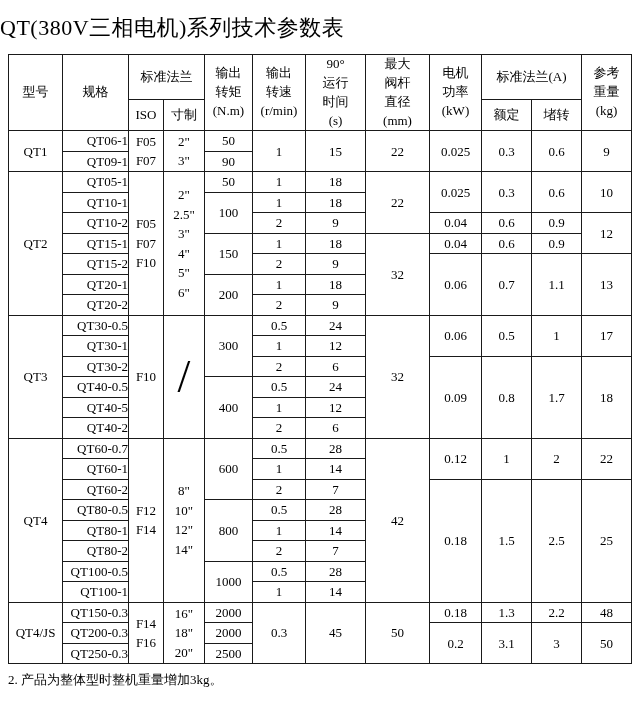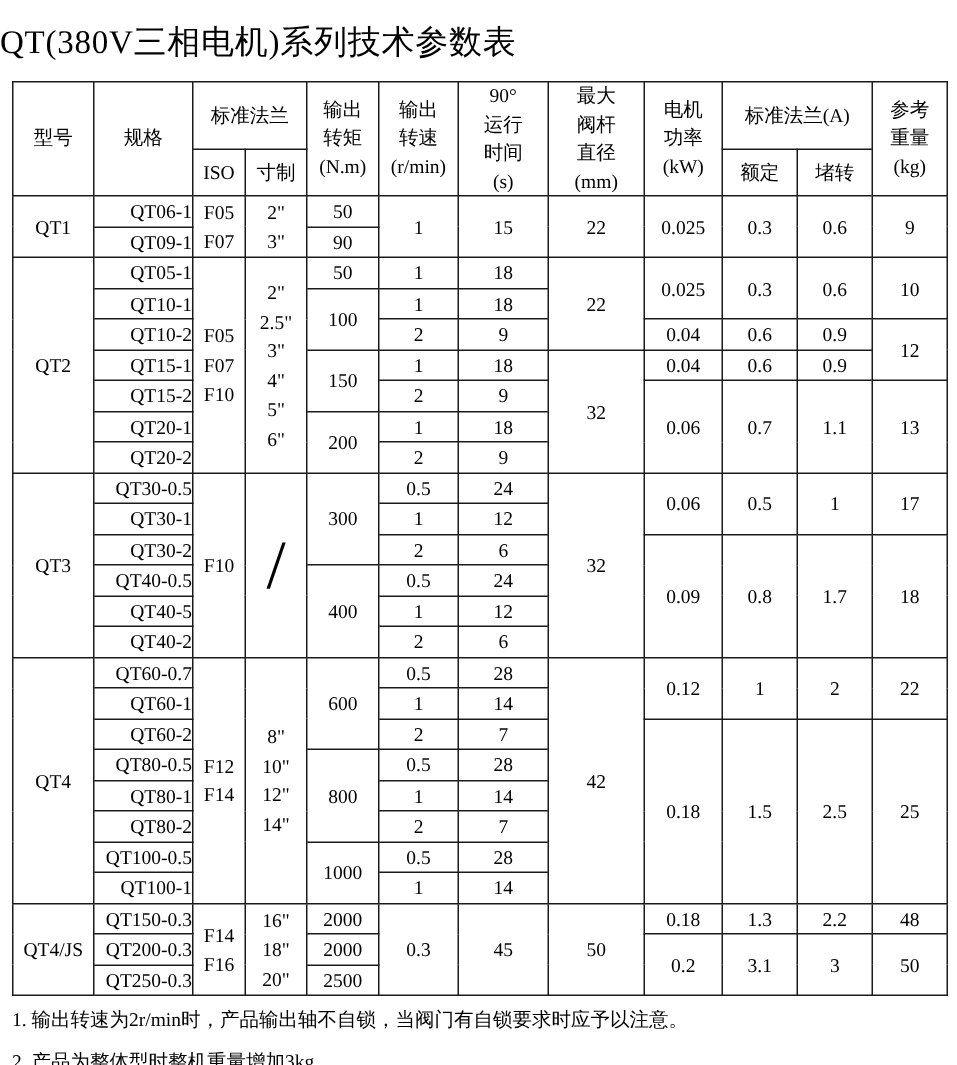--- a/index.html
+++ b/index.html
@@ -320,16 +320,15 @@
           <td rowspan="2">50</td>
         </tr>
         <tr>
           <td class="spec">QT250-0.3</td>
           <td>2500</td>
         </tr>
       </tbody>
   </table>
 
   <div class="notes">
-    <p>1. 输出转速为2r/min时，产品输出轴不自锁，当阀门有自锁要求时应予以注意。</p>
     <p>2. 产品为整体型时整机重量增加3kg。</p>
   </div>
 </div>
 
 </body></html>

